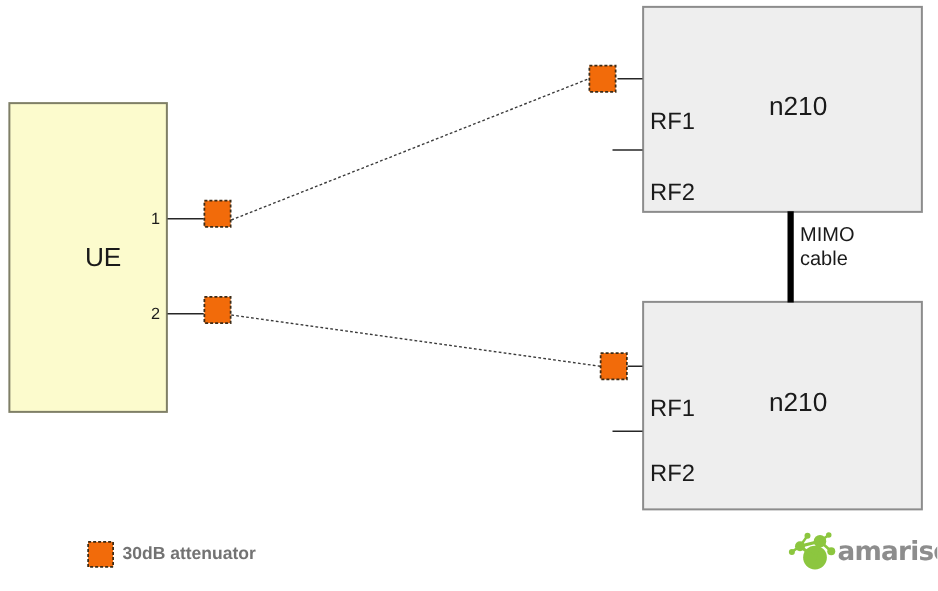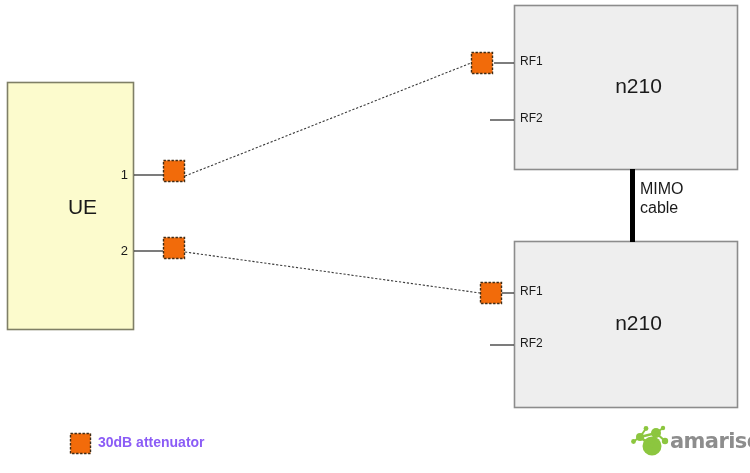--- a/index.html
+++ b/index.html
@@ -43,33 +43,34 @@
     text-align: center;
   }
   .n210-title.top { left: 514px; top: 74px; }
   .n210-title.bottom { left: 514px; top: 311px; }
   .port-num {
     font-size: 13px;
     text-align: right;
     width: 16px;
   }
   .rf-label {
-    font-size: 12px;
+    font-size: 19px;
+    margin-top: 32px;
   }
   .mimo-label {
     font-size: 16px;
     left: 640px;
     top: 180px;
   }
   .legend-text {
     position: absolute;
     left: 98px;
     top: 434px;
     font-size: 14px;
-    color: #8b5cf6;
+    color: #737373;
     font-weight: 600;
   }
   .logo {
     position: absolute;
     left: 630px;
     top: 424px;
     width: 116px;
     height: 36px;
   }
   .logo-text {

